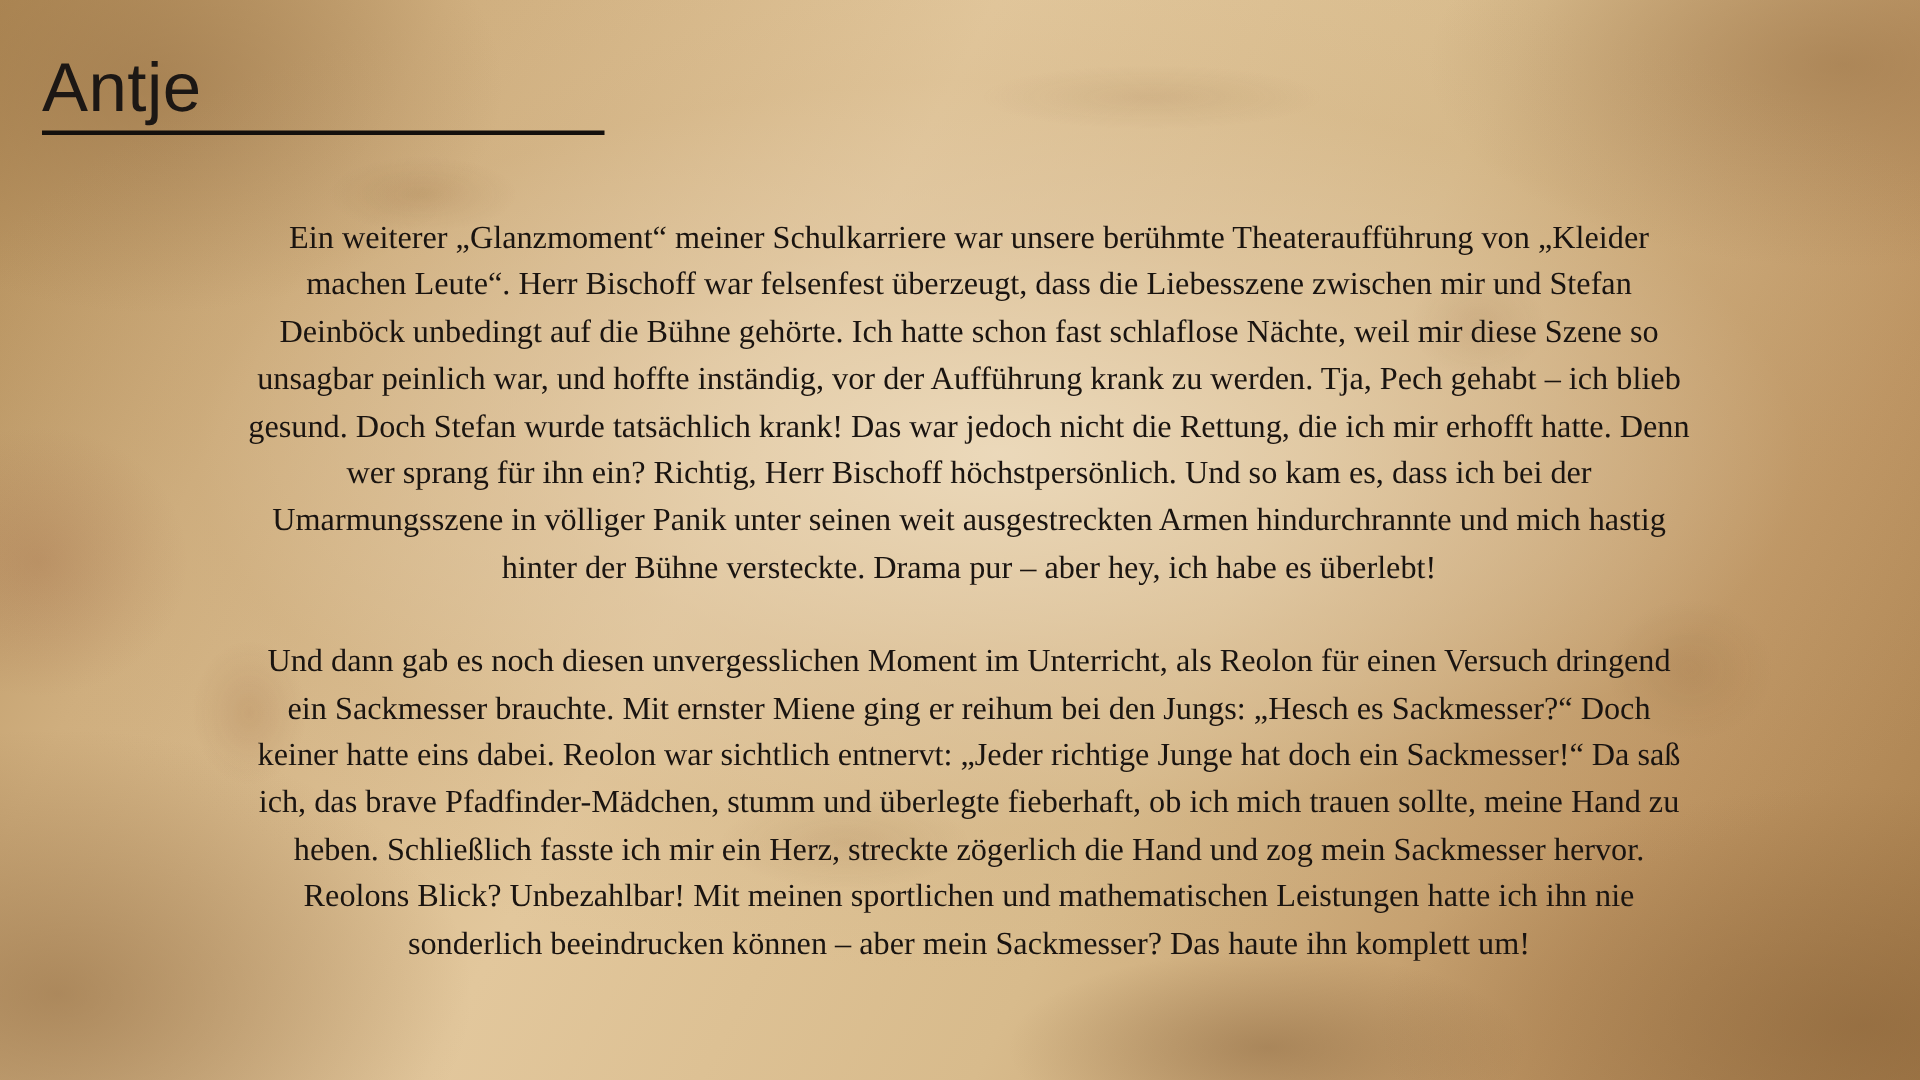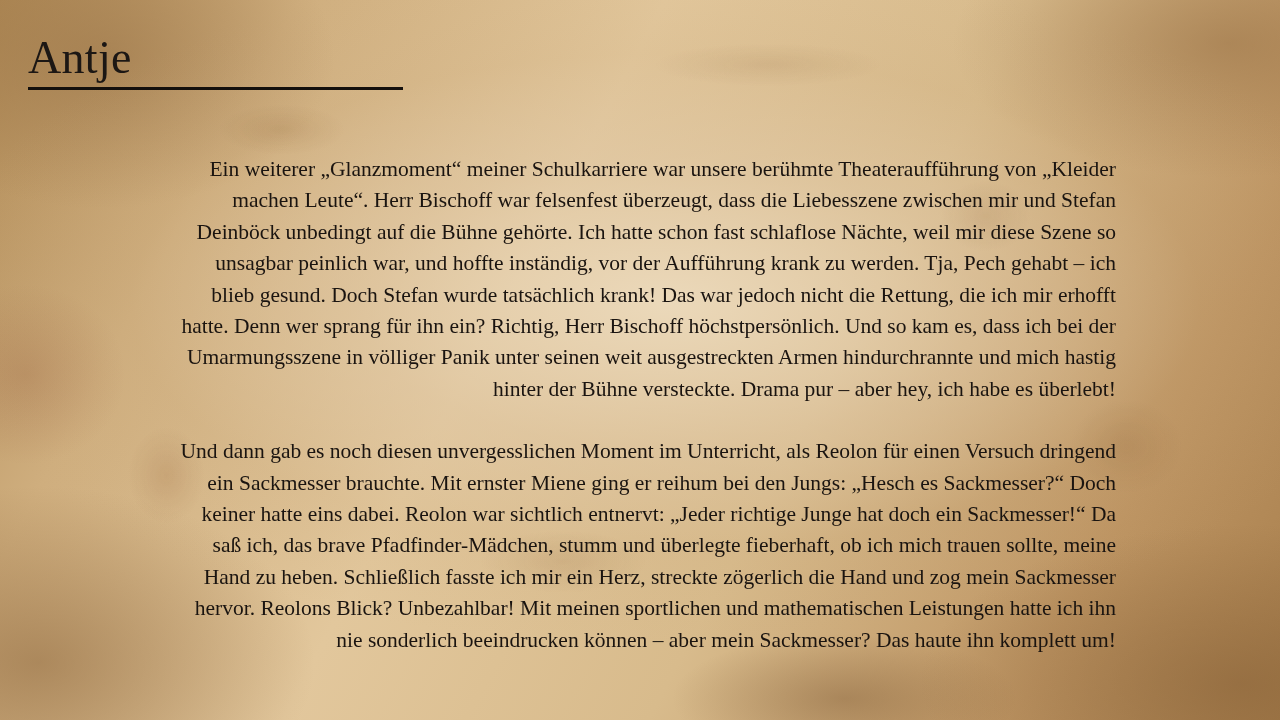--- a/index.html
+++ b/index.html
@@ -47,21 +47,21 @@
   }
 
   #title-block {
     position: absolute;
     left: 28px;
     top: 34px;
     width: 380px;
   }
 
   #slide-title {
-    font-family: Liberation Serif, serif;
+    font-family: Liberation Sans, sans-serif;
     font-size: 46px;
     line-height: 1.05;
     color: #1c1714;
     letter-spacing: 0.3px;
     white-space: nowrap;
   }
 
   #title-rule {
     margin-top: 5px;
     width: 375px;
@@ -74,22 +74,22 @@
     left: 160px;
     top: 138px;
     width: 972px;
   }
 
   .para {
     font-family: "Liberation Serif", serif;
     font-size: 21.5px;
     line-height: 31.4px;
     color: #1a1410;
-    text-align: right;
-    margin: 16px;
+    text-align: center;
+    margin: 5px;
   }
 
   .para + .para {
     margin-top: 31px;
   }
 </style>
 </head>
 <body>
 
 <div id="slide">

